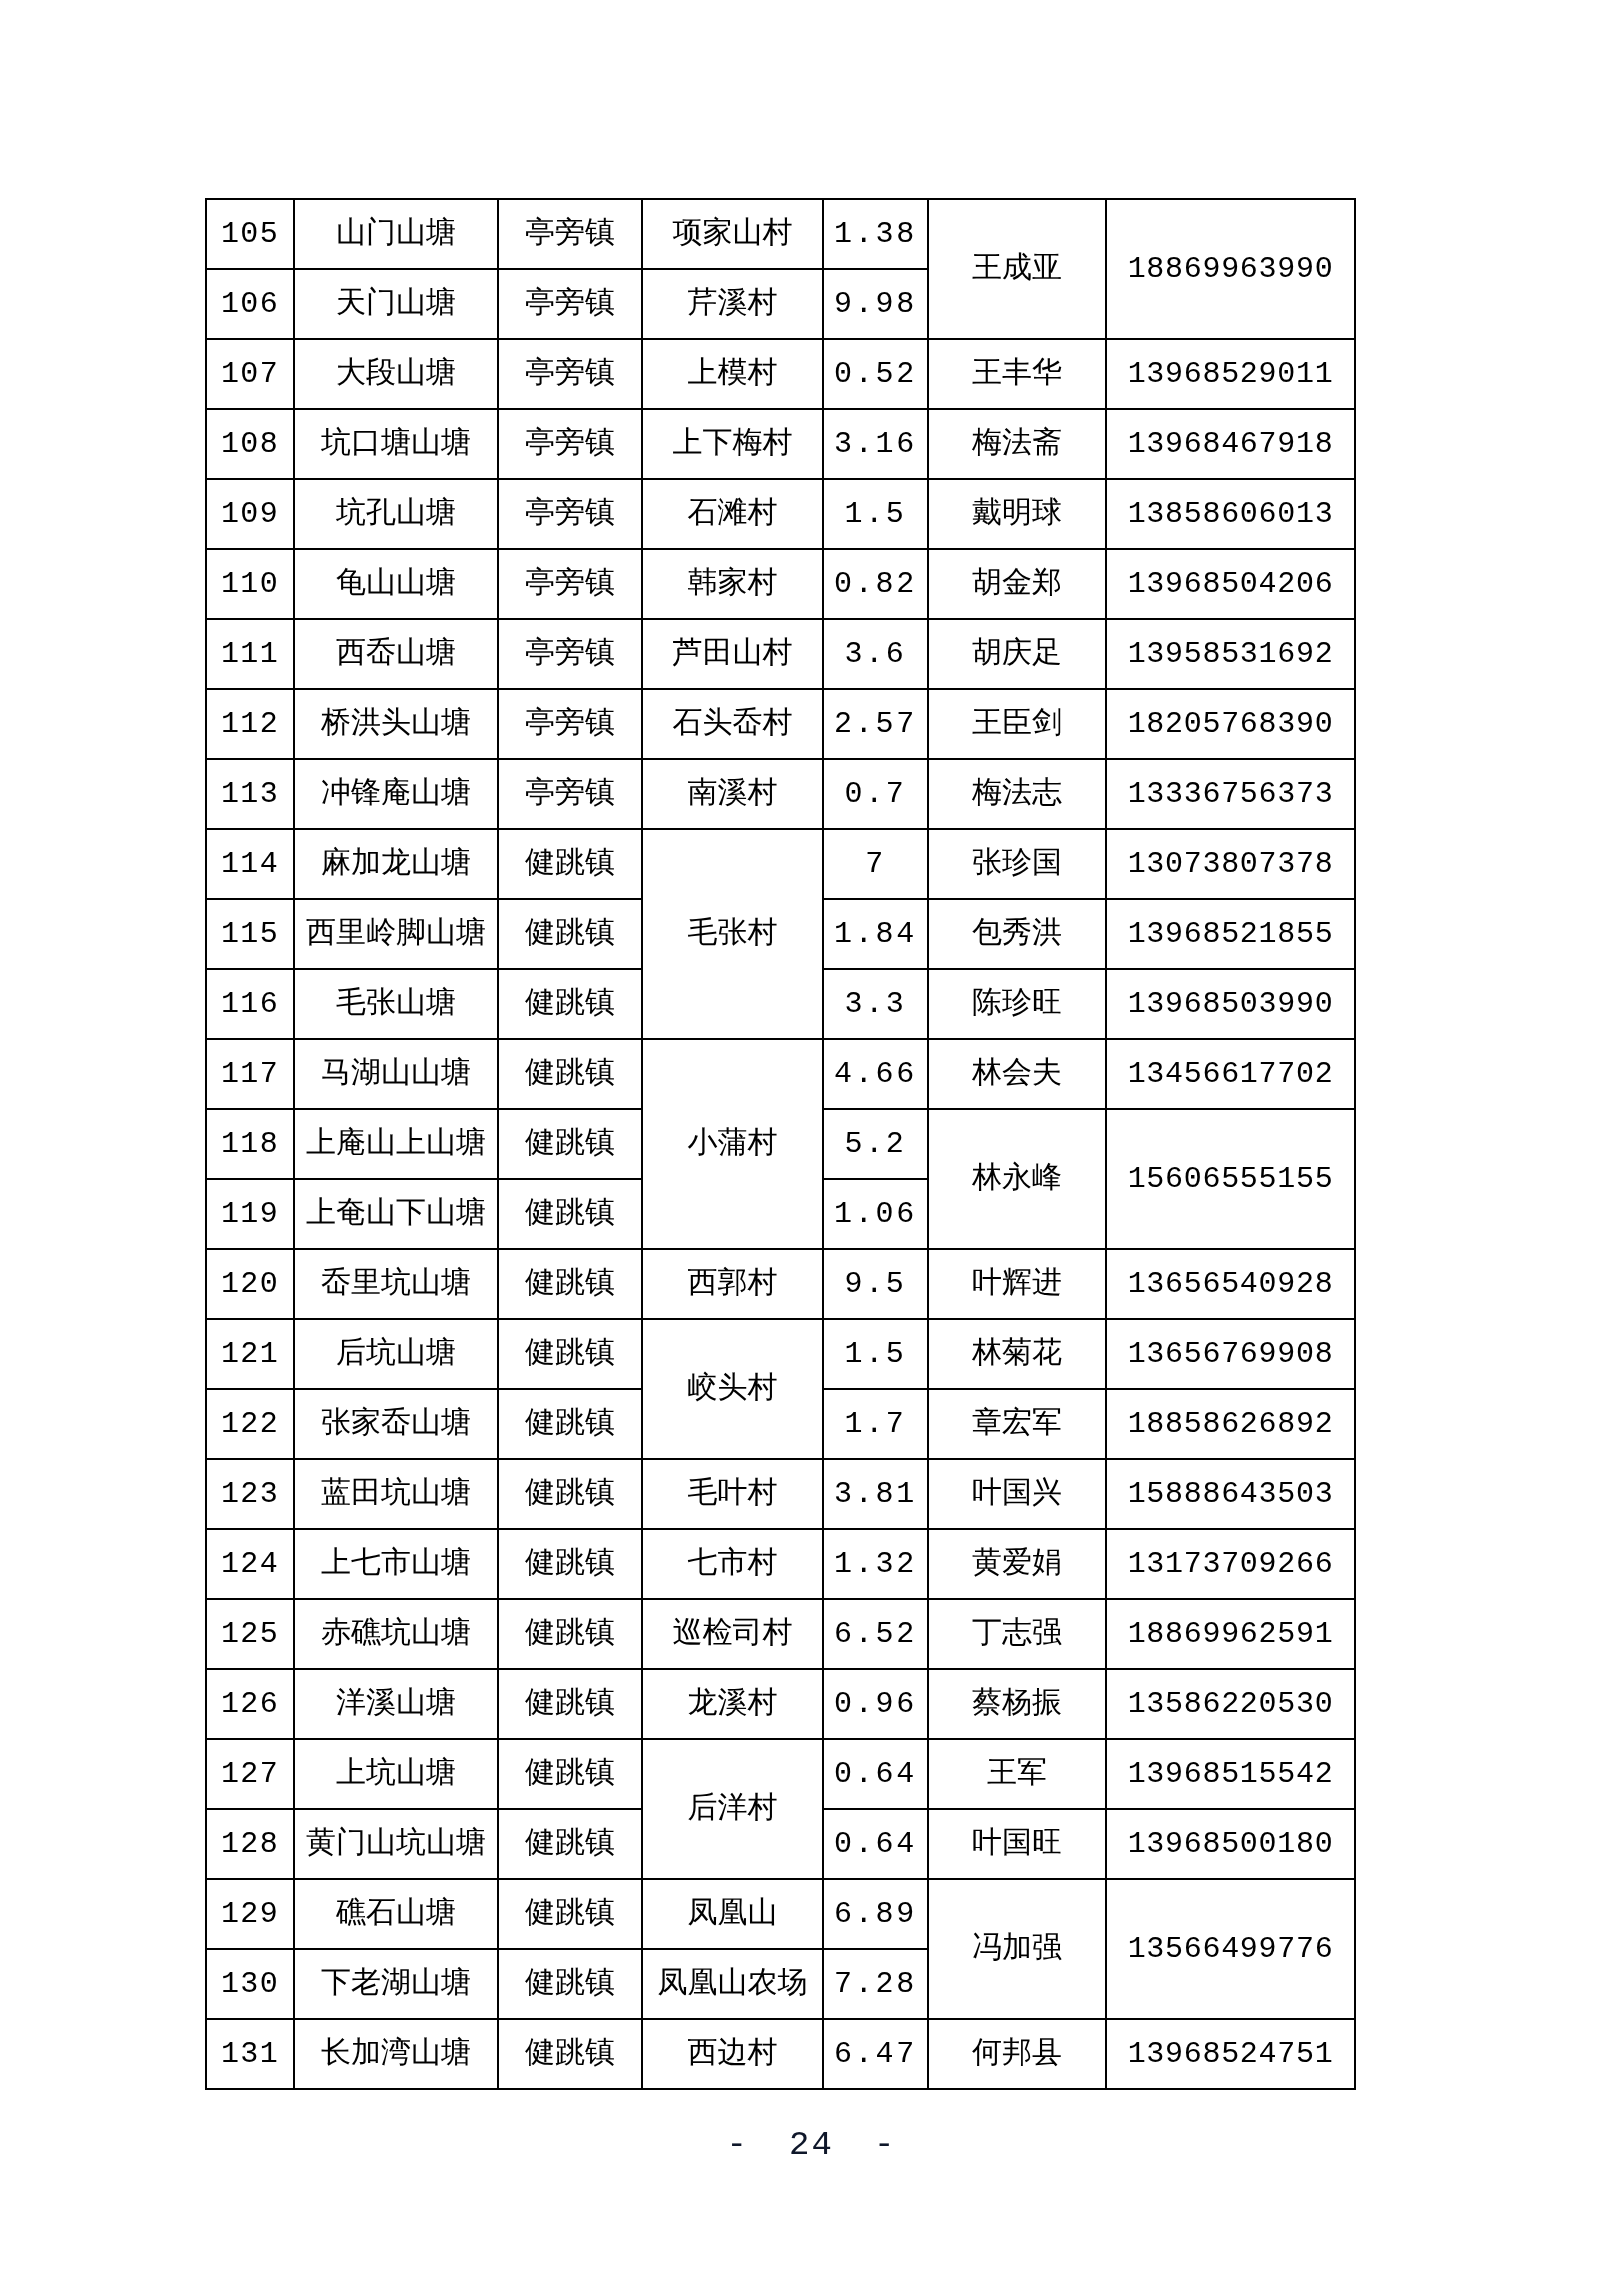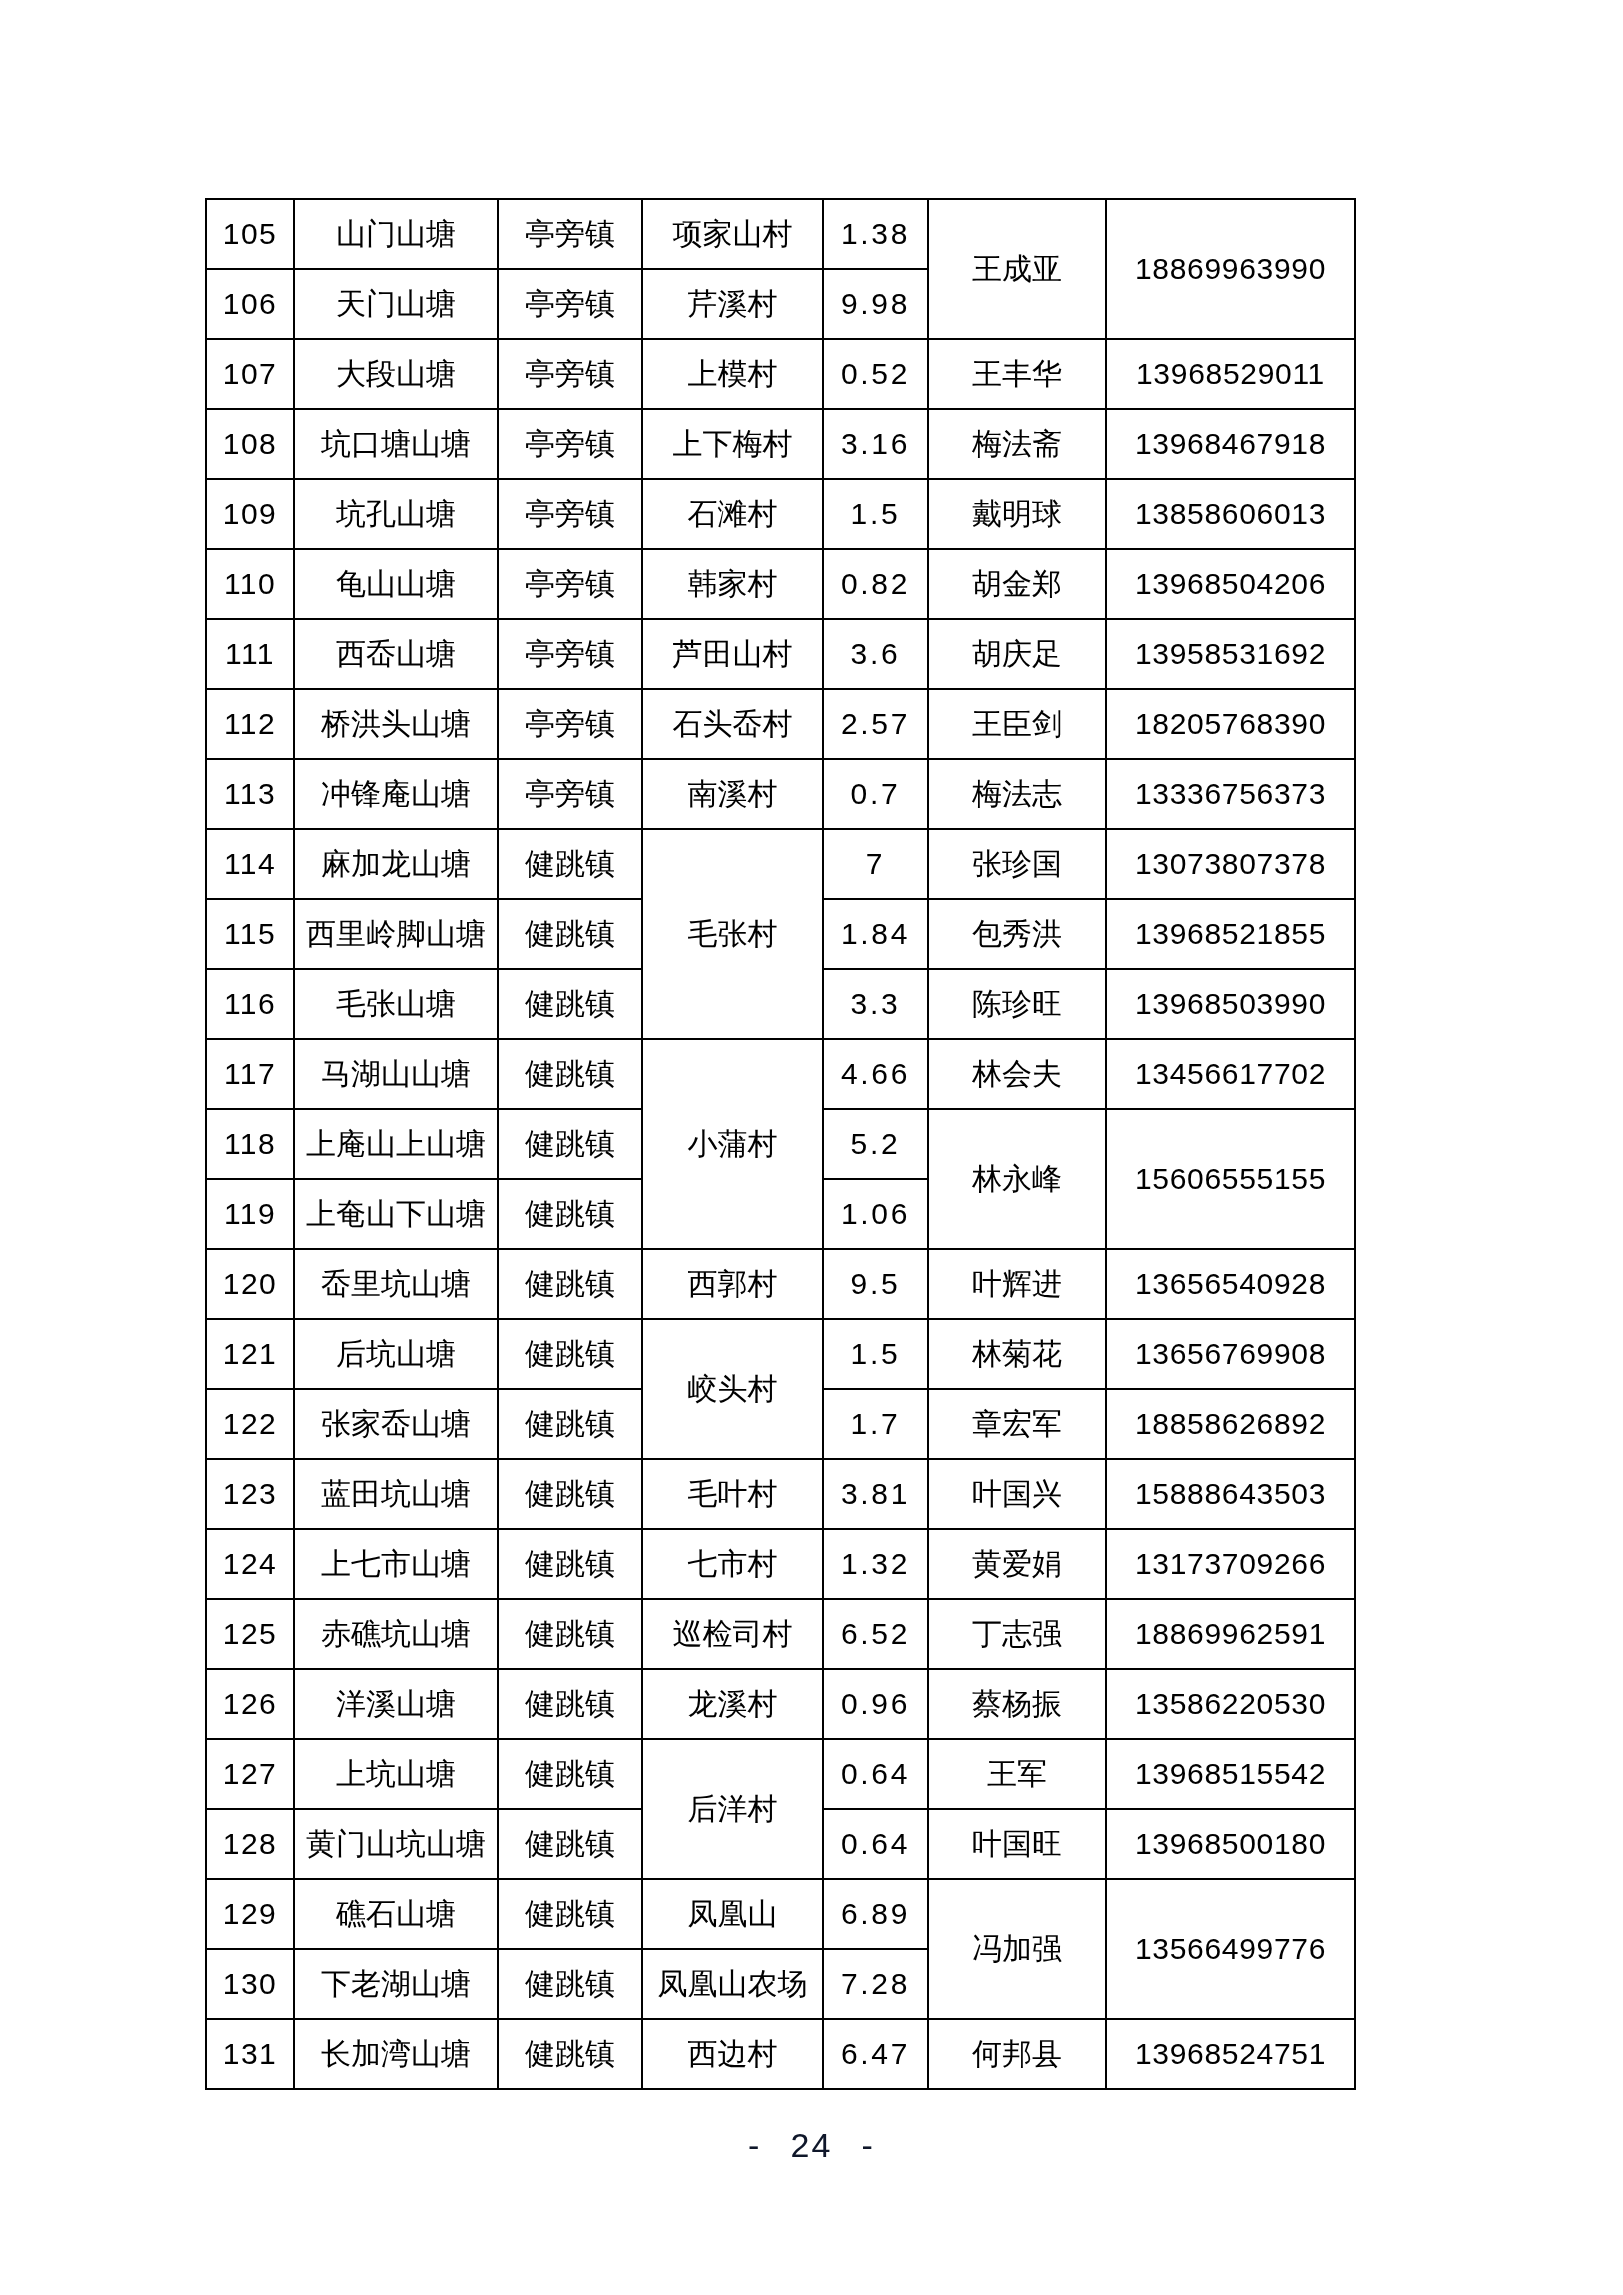--- a/index.html
+++ b/index.html
@@ -5,21 +5,21 @@
   html, body {
     margin: 0;
     padding: 0;
     background: #ffffff;
   }
   .page {
     position: relative;
     width: 1623px;
     height: 2295px;
     background: #ffffff;
-    font-family: Liberation Sans, sans-serif;
+    font-family: Liberation Mono, monospace;
     color: #000;
     overflow: hidden;
   }
   table.pond-table {
     position: absolute;
     left: 205px;
     top: 198px;
     width: 1135px;
     border-collapse: collapse;
     table-layout: fixed;

